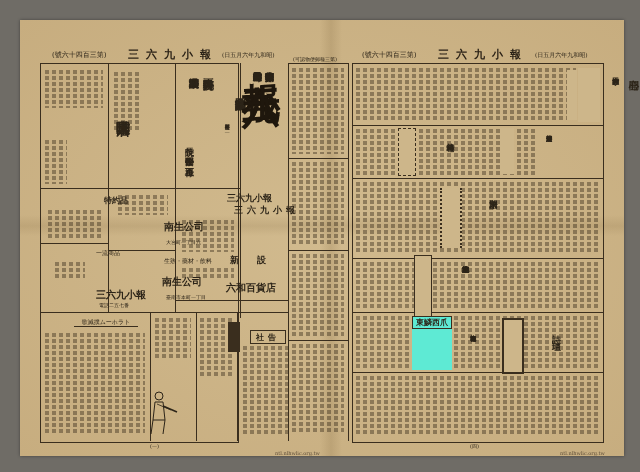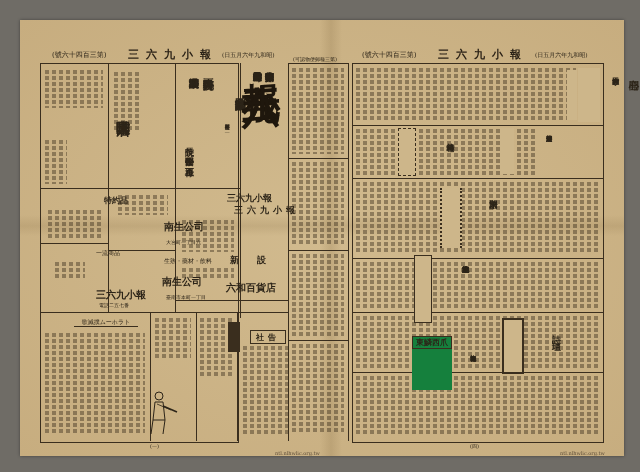--- a/index.html
+++ b/index.html
@@ -190,21 +190,21 @@
 </div>
 
 <div style="position:absolute; left:440px; top:188px; width:18px; height:60px; background:#cdb68a; border-left:2px dotted #3a2e1e; border-right:2px dotted #3a2e1e;">
   <div class="vt" style="left:3px; top:6px; font-size:8px; font-weight:bold;">水滸閑話</div>
 </div>
 
 <div style="position:absolute; left:414px; top:255px; width:16px; height:66px; background:#cdb68a; border:1px solid #3a2e1e;">
   <div class="vt" style="left:3px; top:4px; font-size:7px; font-weight:bold;">北中南旅遊小記</div>
 </div>
 
-<div style="position:absolute; left:412px; top:316px; width:40px; height:54px; background:#15803d;margin-top:20px;">
+<div style="position:absolute; left:412px; top:316px; width:40px; height:54px; background:#5eead4;">
   <div class="ink" style="font-size:8px; font-weight:bold; border:1px solid #3a2e1e; text-align:center;">東鱗西爪</div>
   <div class="vt" style="left:14px; top:14px; font-size:6px; font-weight:bold;">梅花觀音物</div>
 </div>
 
 <div style="position:absolute; left:502px; top:318px; width:18px; height:52px; background:#cdb68a; border:2px solid #3a2e1e;">
   <div class="vt" style="left:3px; top:8px; font-size:9px; font-weight:bold; letter-spacing:6px;">詩壇</div>
 </div>
 
 <div class="ink" style="position:absolute; left:470px; top:443px; font-size:5px;">(四)</div>
 

